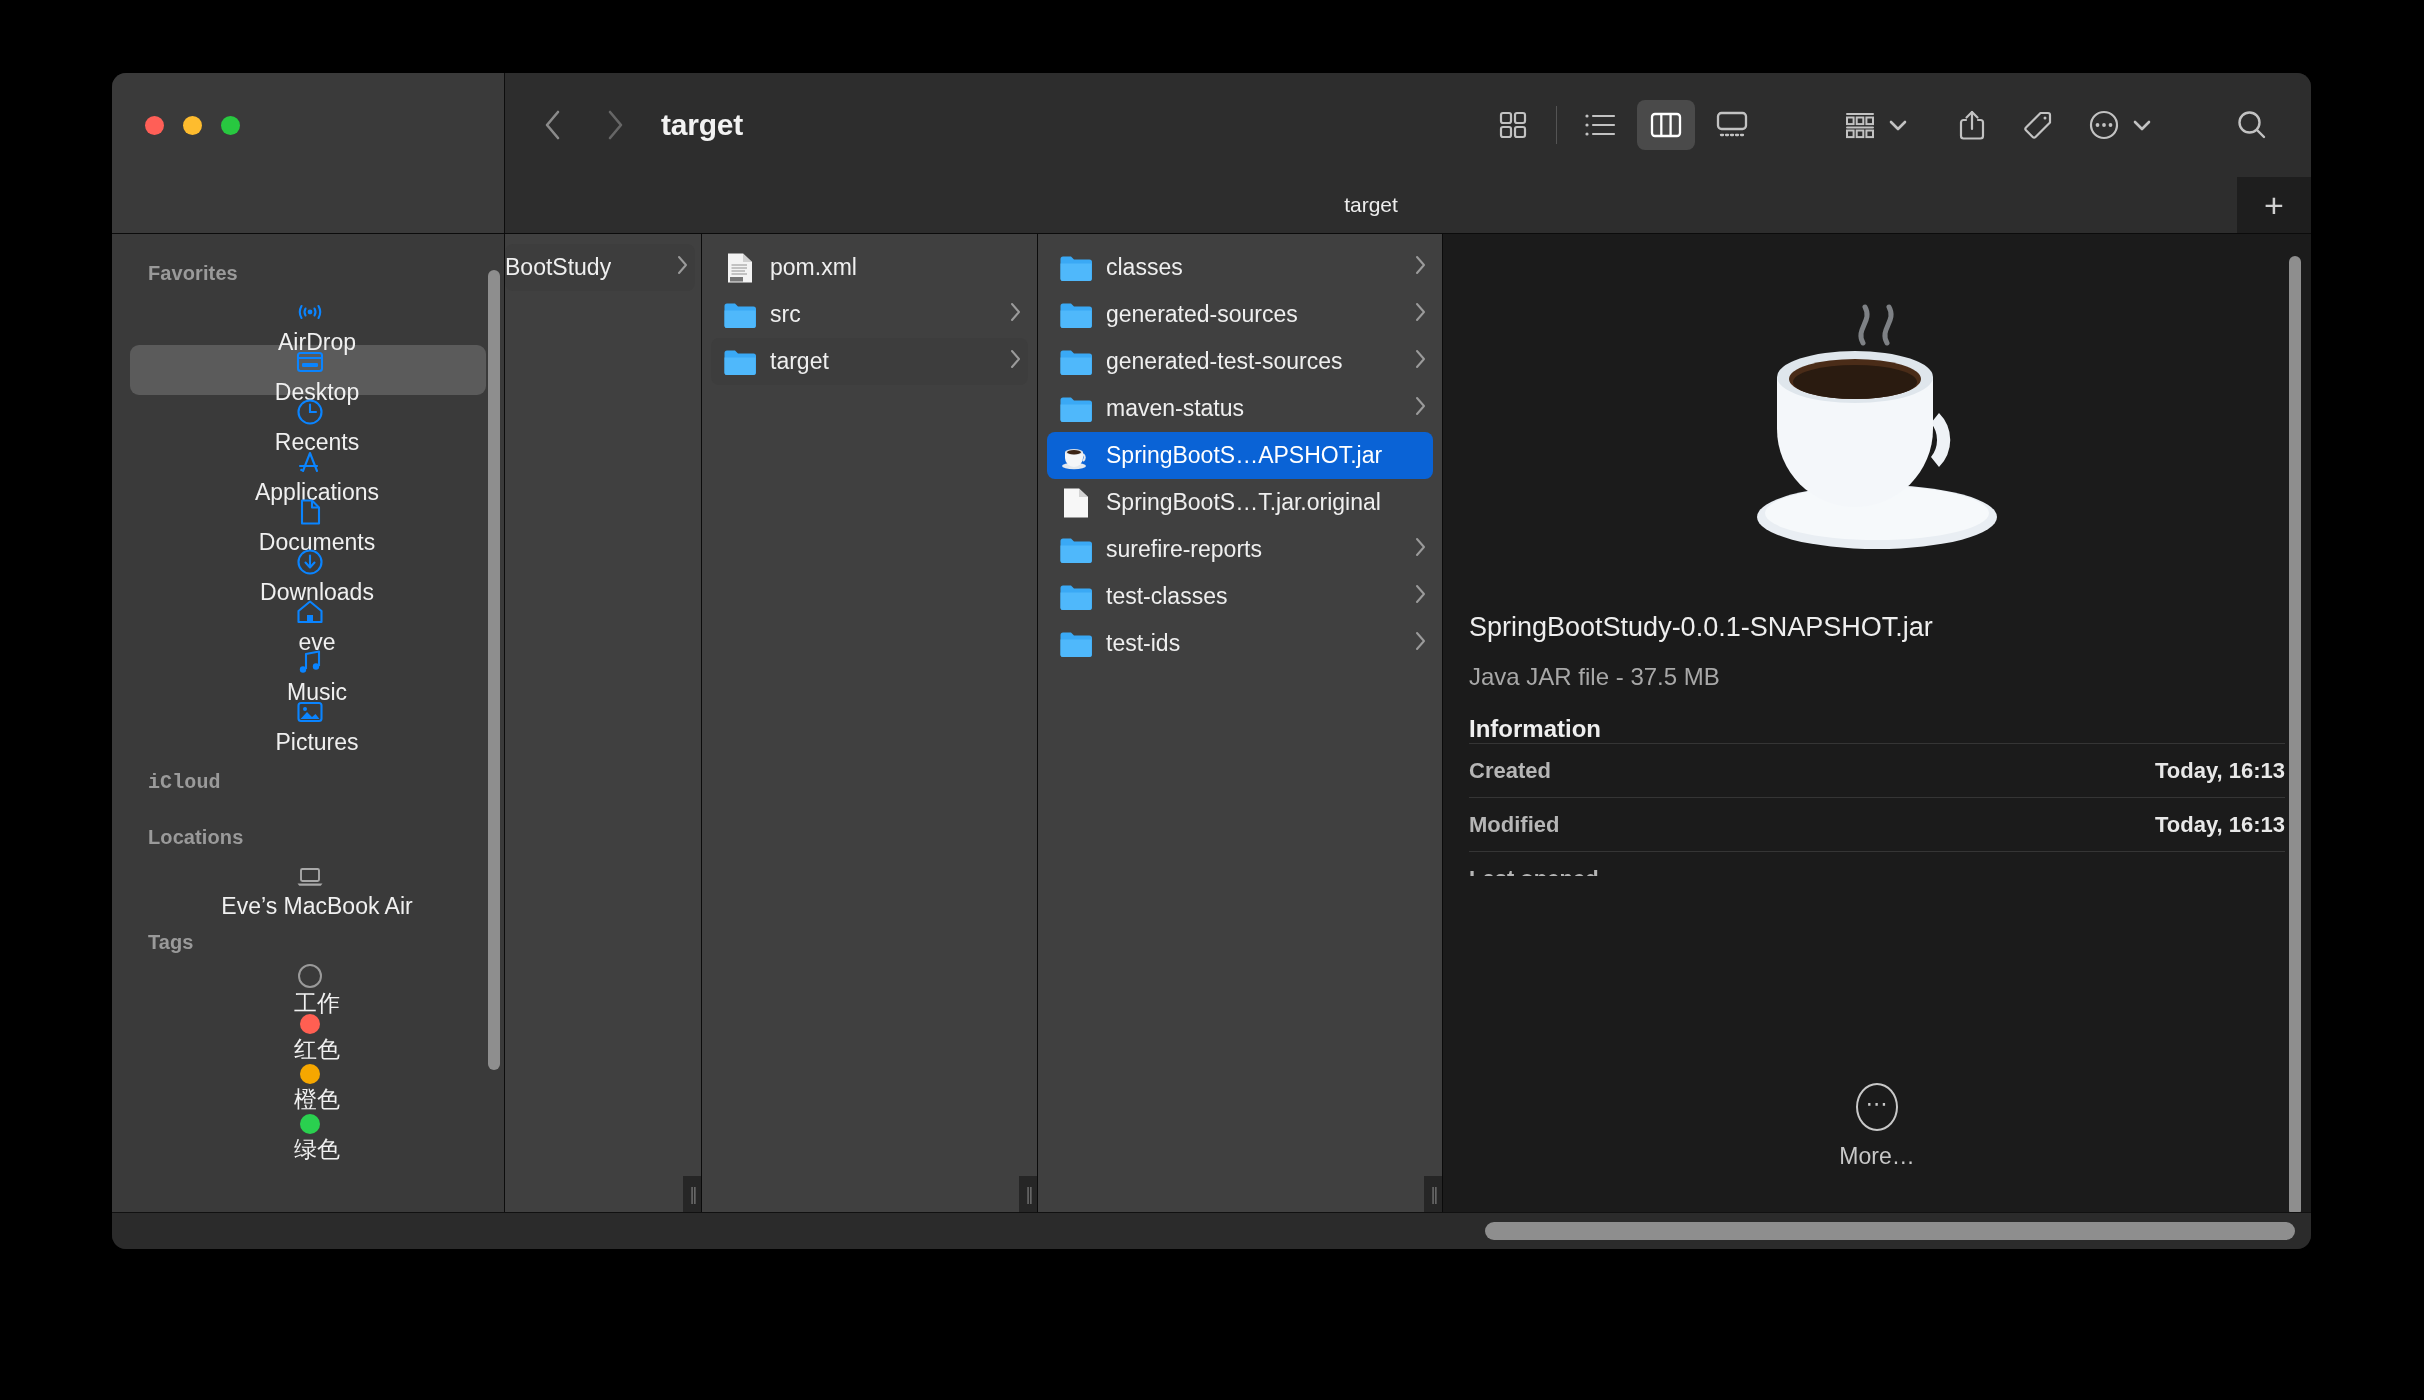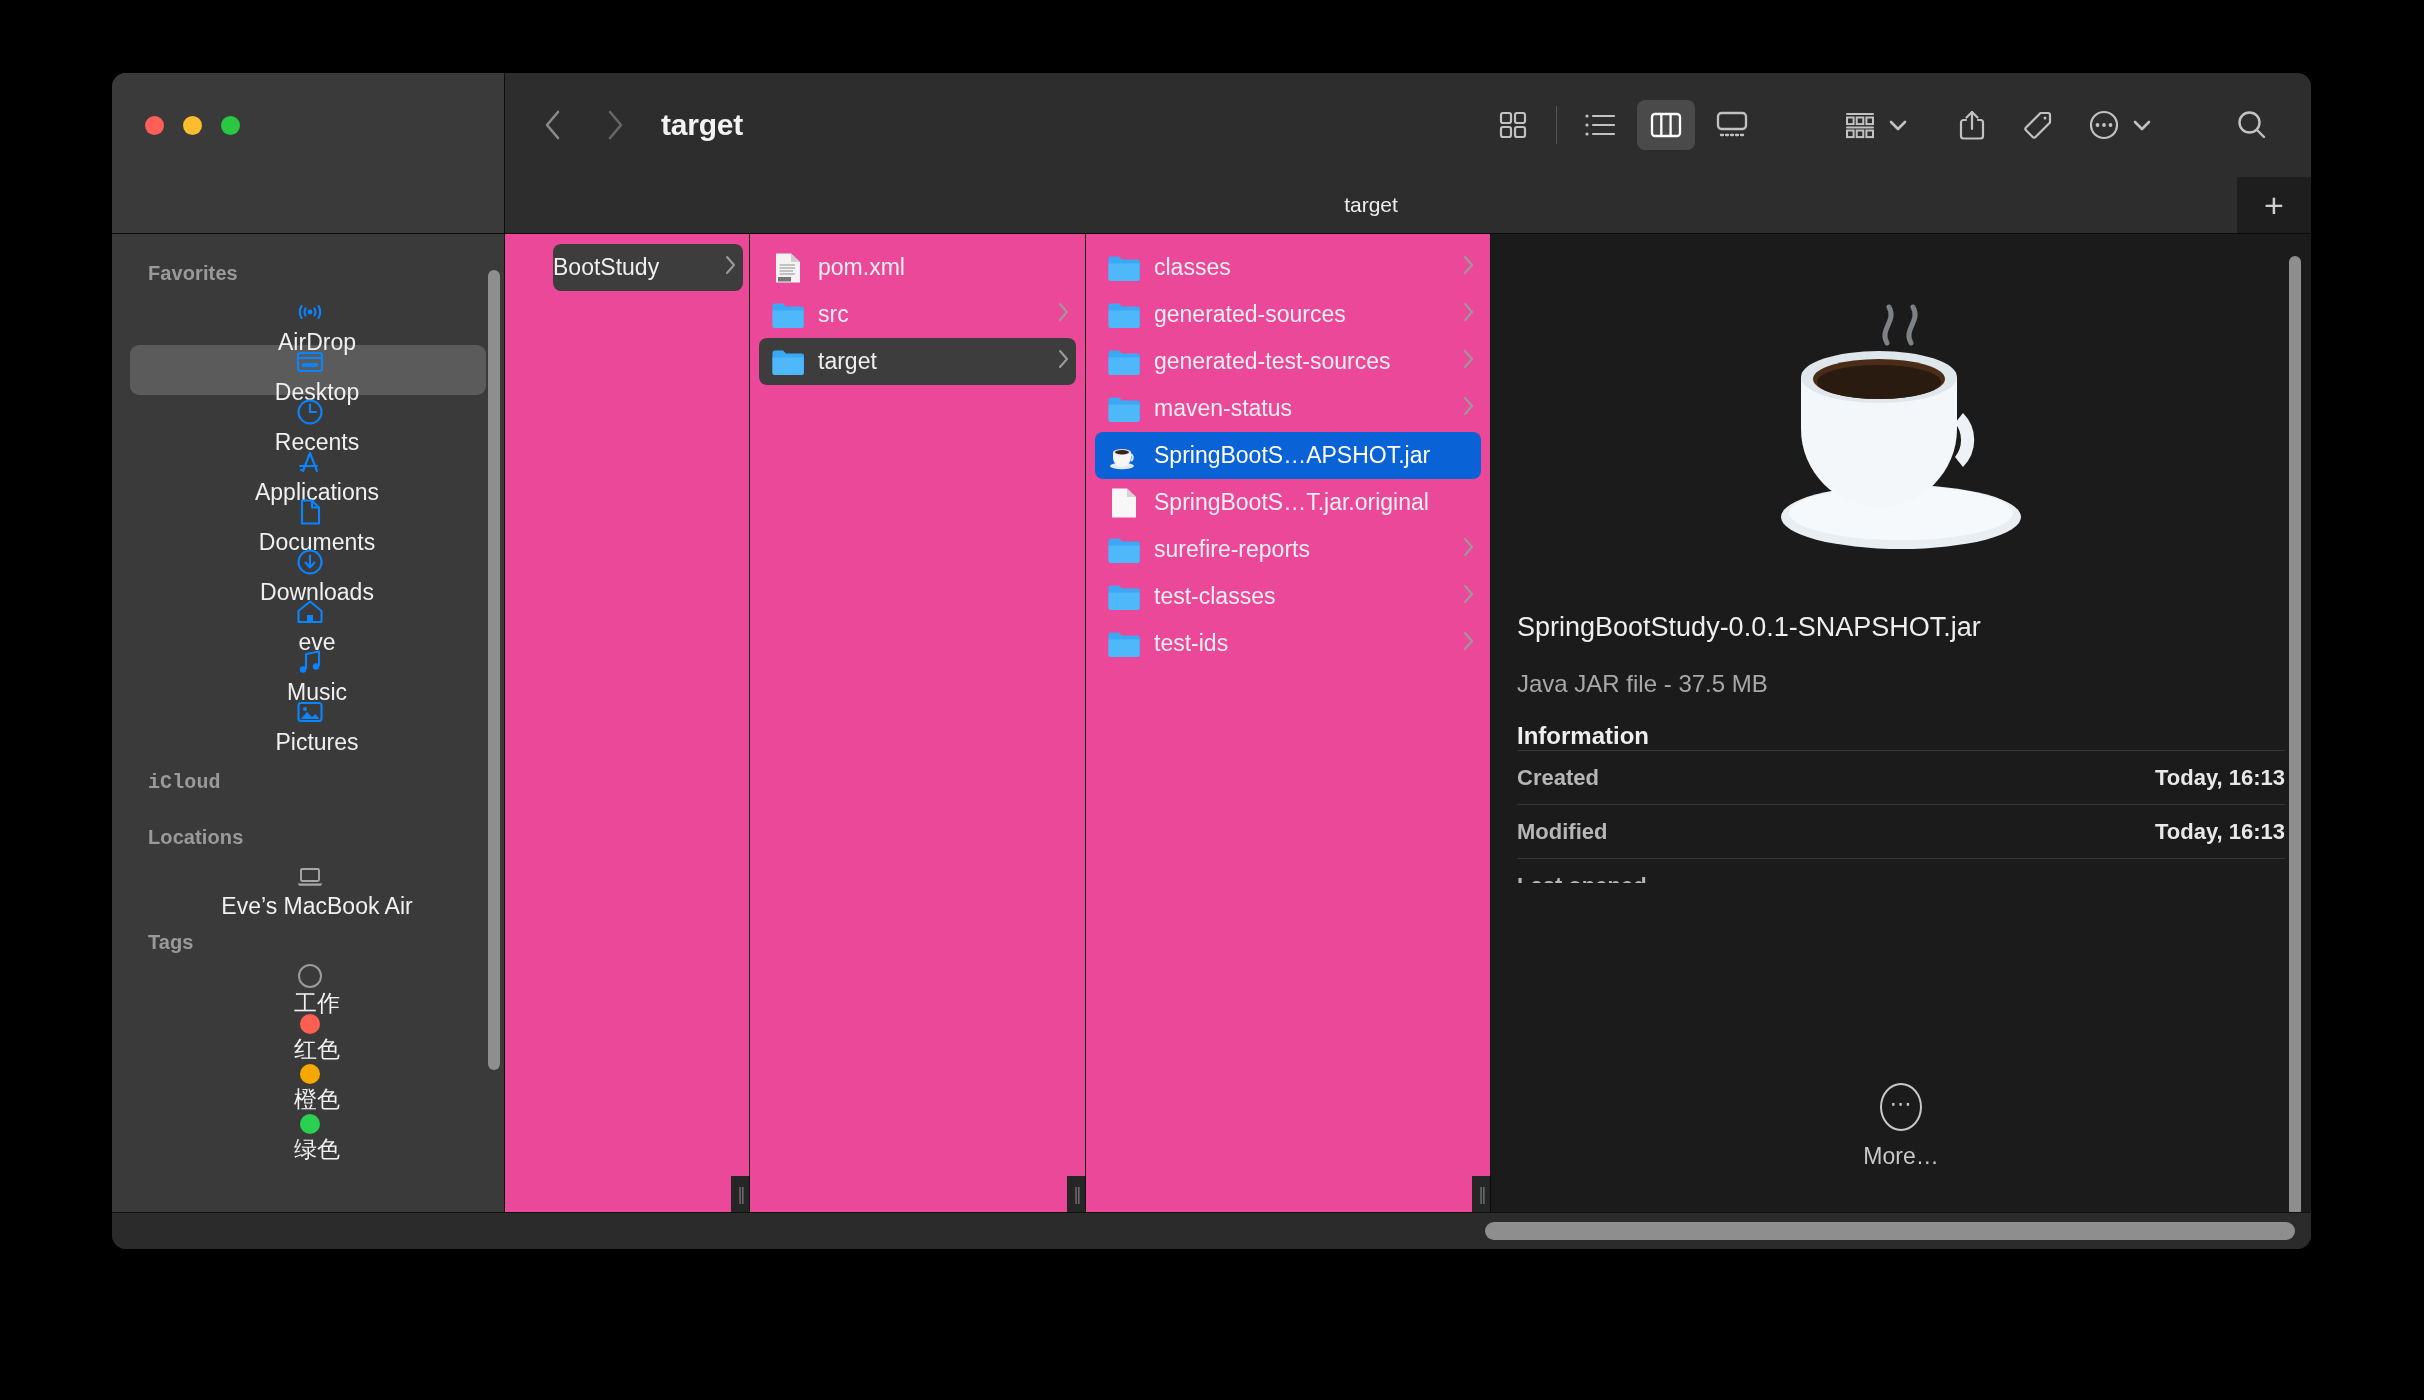--- a/index.html
+++ b/index.html
@@ -181,25 +181,24 @@
     left: 376px; top: 36px;
     width: 12px; height: 800px;
     background: #8e8e8e;
     border-radius: 6px;
   }
 
   
   .cols {
     flex: 1;
     display: flex;
-    background: #ec4899;
+    background: #404040;
     min-width: 0;
     position: relative;
     border-left: 1px solid #0d0d0d;
-    padding-left: 48px;
   }
   .col {
     position: relative;
     border-right: 1px solid #0b0b0b;
     padding-top: 10px;
     overflow: hidden;
     flex: none;
   }
   .col-0 { width: 196px; }
   .col-1 { width: 335px; }
@@ -243,21 +242,21 @@
   
   .prev-thumb {
     margin: 46px auto 0;
     width: 300px; height: 300px;
     display: flex; align-items: center; justify-content: center;
   }
   .prev-info { padding: 30px 26px 0 26px; }
   .prev-title {
     color: #eeeeee; font-size: 27px; font-weight: normal; line-height: 1.28;
   }
-  .prev-sub { color: #a8a8a8; font-size: 24px; margin-top: 25px; }
+  .prev-sub { color: #a8a8a8; font-size: 24px; margin-top: 18px; }
   .prev-head { color: #efefef; font-size: 24px; font-weight: bold; margin-top: 24px; }
   .kv {
     display: flex; justify-content: space-between;
     padding: 14px 0 13px 0;
     border-bottom: 1px solid #353535;
     font-size: 22px;
   }
   .kv .k { color: #b6b6b6; font-weight: bold; }
   .kv .v { color: #e8e8e8; font-weight: bold; }
   .kv.first { border-top: 1px solid #353535; }

